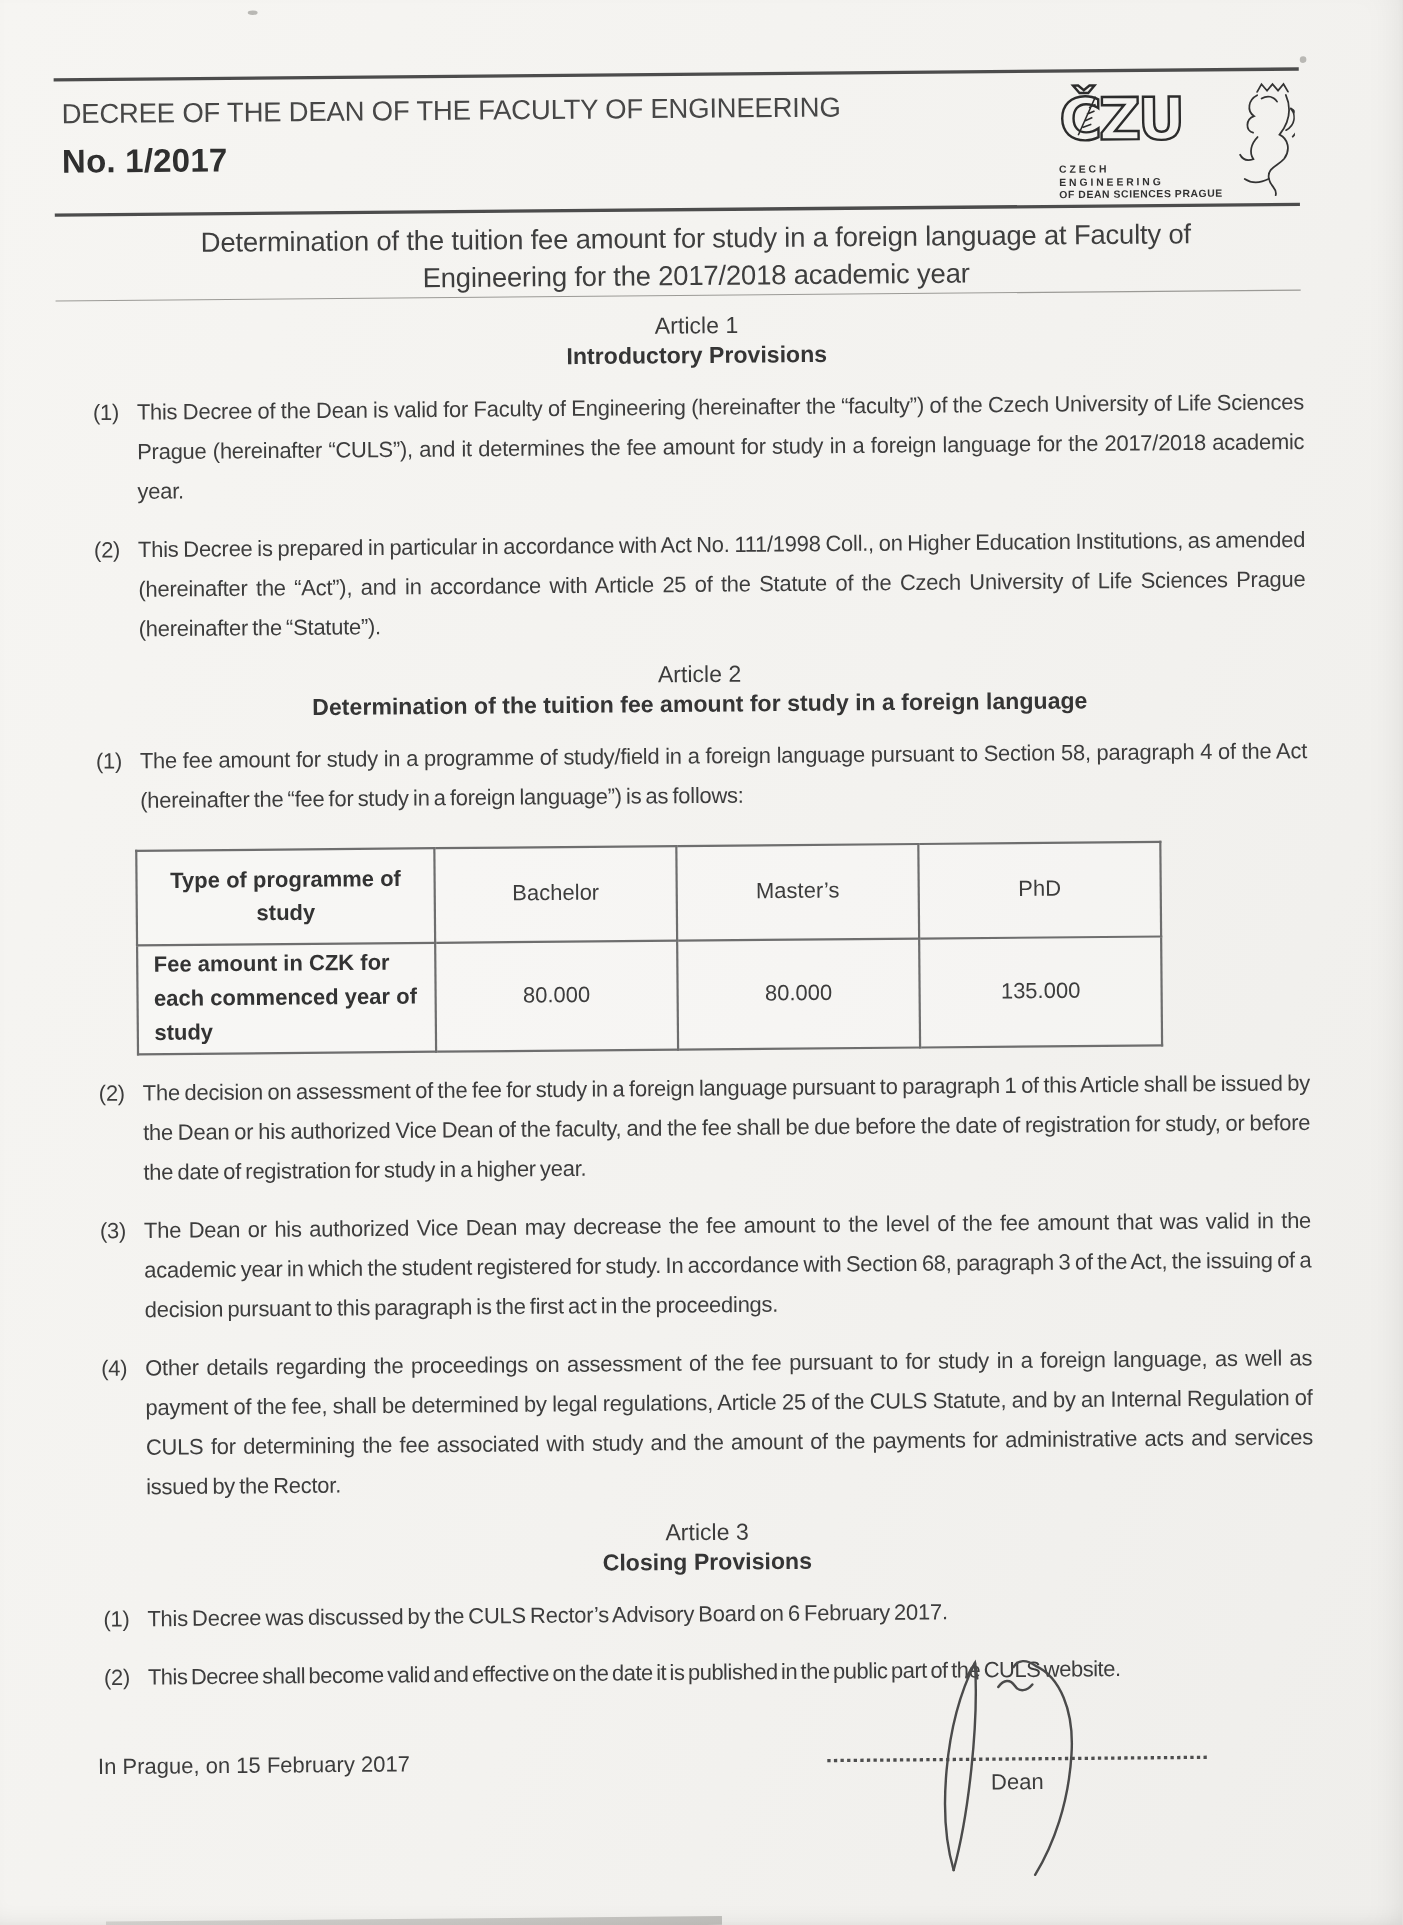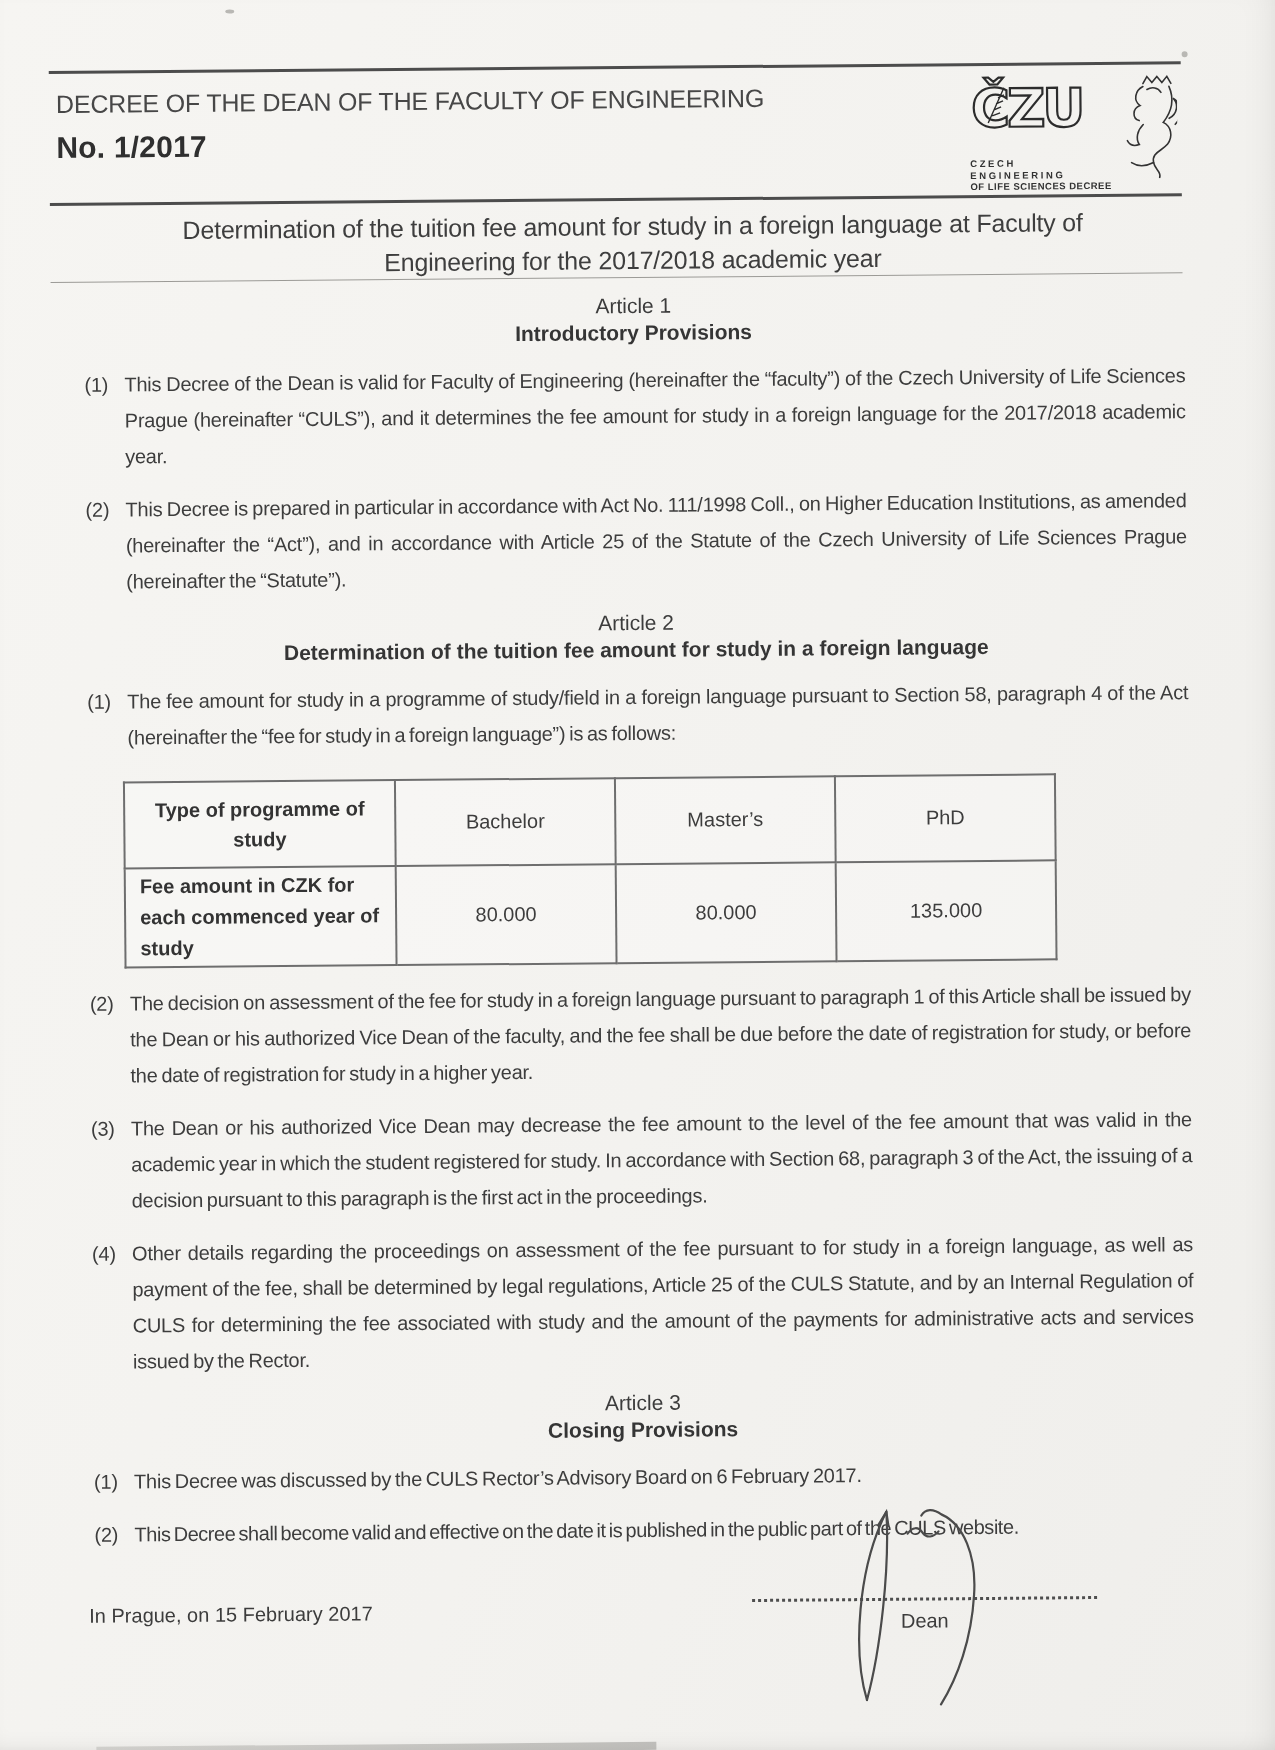--- a/index.html
+++ b/index.html
@@ -15,21 +15,21 @@
 
   .rule { height:3px; background:#4c4c4c; margin:0 88px 0 55px; }
   .rule-top { margin-top:66px; }
   .rule-thin { height:1px; background:#9b9a96; }
 
   .header { display:flex; justify-content:space-between; align-items:flex-start; padding:8px 92px 2px 62px; min-height:96px; }
   .doc-title { font-size:25px; letter-spacing:-0.2px; color:#474747; margin-top:8px; }
   .doc-number { font-size:30px; font-weight:bold; color:#2f2f2f; margin-top:12px; letter-spacing:0.2px; }
 
   .logo { display:flex; align-items:flex-start; gap:2px; margin-top:2px; }
-  .logo-caption { margin-top:18px; color:#323232; font-weight:bold; }
+  .logo-caption { margin-top:8px; color:#323232; font-weight:bold; }
   .logo-caption .cap { font-size:9.5px; letter-spacing:2.6px; line-height:11.5px; white-space:nowrap; }
   .logo-caption .cap.wide { letter-spacing:0.5px; }
 
   .subtitle { text-align:center; font-size:25px; line-height:34px; margin-top:8px; color:#3e3e3e; letter-spacing:-0.2px; }
 
   .article-heading { text-align:center; font-size:21px; margin-top:16px; color:#3c3c3c; }
   .article-subheading { text-align:center; font-size:21px; font-weight:bold; margin-top:3px; color:#353535; }
 
   .items { margin:0 86px 0 88px; }
   .item { display:grid; grid-template-columns:40px 1fr; margin-top:17px;
@@ -73,21 +73,21 @@
 
       <div class="logo">
         <div class="logo-left">
           <svg width="118" height="60" viewBox="0 0 118 60">
             <text x="1" y="51" font-size="53" font-weight="bold" font-family="'DejaVu Sans',sans-serif" fill="#f3f2ef" stroke="#2c2c2c" stroke-width="2.2" letter-spacing="-3">ČZU</text>
             <path d="M18,47 L34,12 M22,40 l8,-3 M24,34 l7,-3 M26,28 l7,-3 M28,22 l6,-3" stroke="#2c2c2c" stroke-width="1.4" fill="none"></path>
           </svg>
           <div class="logo-caption">
             <div class="cap">CZECH</div>
             <div class="cap">ENGINEERING</div>
-            <div class="cap wide">OF LIFE SCIENCES DECREE</div>
+            <div class="cap wide">OF DEAN SCIENCES PRAGUE</div>
           </div>
         </div>
         <svg width="64" height="104" viewBox="0 0 64 104" fill="none" stroke="#333" stroke-width="1.6" stroke-linecap="round">
           <path d="M30,9 L34,2 L39,8 L44,2 L49,8 L54,2 L58,9"></path>
           <path d="M30,12 C22,16 20,26 27,31 C19,34 19,44 26,46"></path>
           <path d="M34,15 C39,12 45,13 48,18"></path>
           <path d="M56,12 C62,26 58,38 50,48 C58,52 60,62 54,70 C48,77 38,78 40,88 C41,95 48,97 46,103"></path>
           <path d="M56,44 C64,40 66,30 60,24 C68,28 70,42 62,50"></path>
           <path d="M30,50 C24,56 22,64 26,70 C20,72 16,70 14,66"></path>
           <path d="M40,88 C32,92 24,92 18,88"></path>

